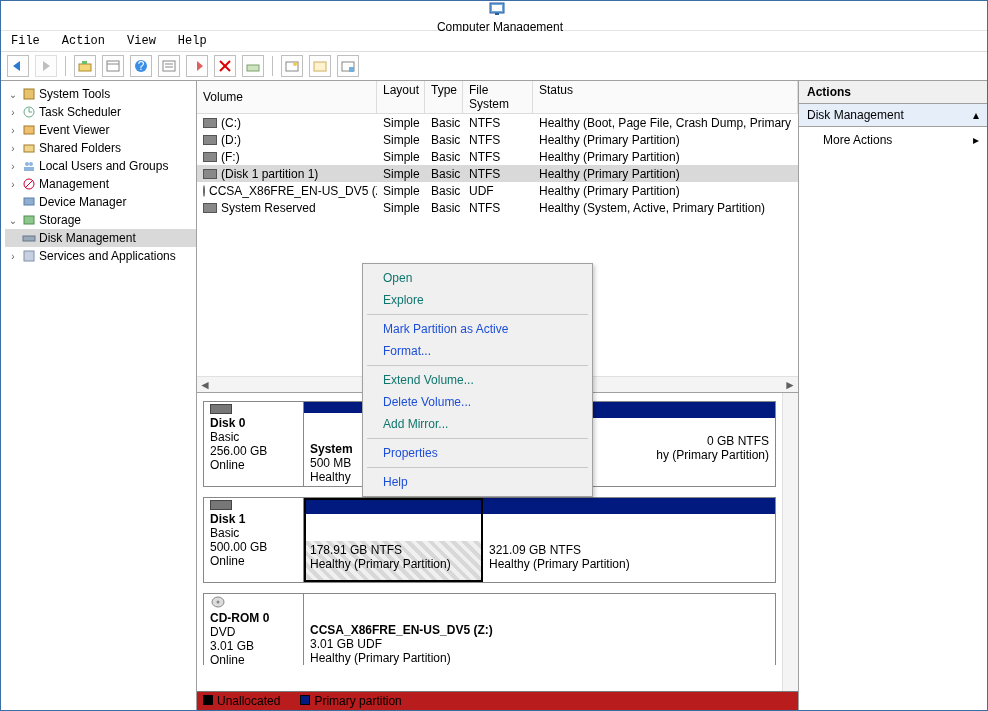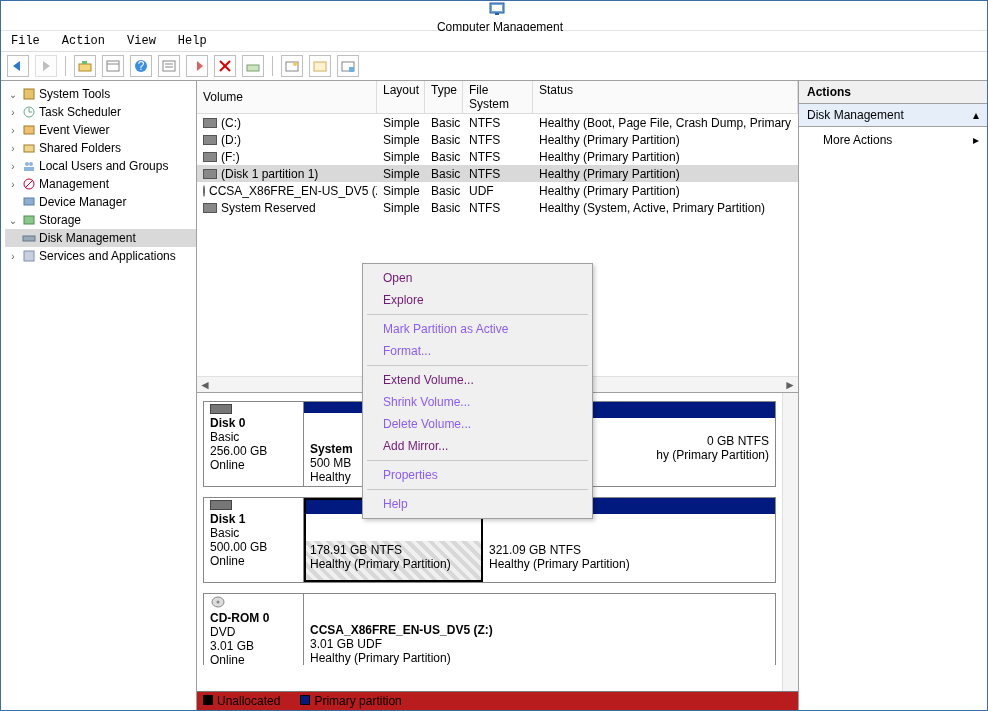--- a/index.html
+++ b/index.html
@@ -57,22 +57,22 @@
   .partition { flex: 1; border-right: 1px solid #888; display:flex; flex-direction:column;gap:27px;}
   .partition:last-child{border-right:none;}
   .partition .bar { height: 16px; background: #001a80; }
   .partition .bar.dvd { background: #001a80; }
   .partition .pbody { flex:1; padding: 2px 6px; }
   .partition.hatched .pbody { background: repeating-linear-gradient(45deg,#f0f0f0,#f0f0f0 4px,#d8d8d8 4px,#d8d8d8 8px);}
   .legend { border-top: 1px solid #7a7a7a; padding: 2px 6px; display:flex; gap:20px; background: #b91c1c;}
   .legend .sw { width:10px;height:10px; display:inline-block; margin-right:4px; border:1px solid #000;}
   
   .ctxmenu { position: absolute; left: 362px; top: 263px; width: 231px; background: #f0f0f0; border: 1px solid #a0a0a0; box-shadow: 2px 2px 4px rgba(0,0,0,.2); padding: 3px 2px; z-index: 50;}
-  .ctxmenu .mi { padding: 4px 18px; color:#8b5cf6;}
-  .ctxmenu .mi.dis { color:#701a75;}
+  .ctxmenu .mi { padding: 4px 18px; color:#1d4ed8;}
+  .ctxmenu .mi.dis { color:#0f766e;}
   .ctxmenu .sep { height:1px; background:#c8c8c8; margin:3px 2px;}
   .ctxmenu .highlight { outline: 2px solid #d93025; outline-offset:-1px;}
   
   .vsb { width:16px; background:#f4f4f4; border-left:1px solid #e0e0e0;}
 </style>
 </head>
 <body>
 
 <div class="titlebar">
   <span>
@@ -453,20 +453,19 @@
 </div>
 
 <div class="ctxmenu">
   <div class="mi dis">Open</div>
   <div class="mi dis">Explore</div>
   <div class="sep"></div>
   <div class="mi">Mark Partition as Active</div>
   <div class="mi">Format...</div>
   <div class="sep"></div>
   <div class="mi dis">Extend Volume...</div>
-  <div class="mi">Shrink Volume...</div>
   <div class="mi">Delete Volume...</div>
   <div class="mi dis">Add Mirror...</div>
   <div class="sep"></div>
   <div class="mi">Properties</div>
   <div class="sep"></div>
   <div class="mi">Help</div>
 </div>
 
 </body></html>

